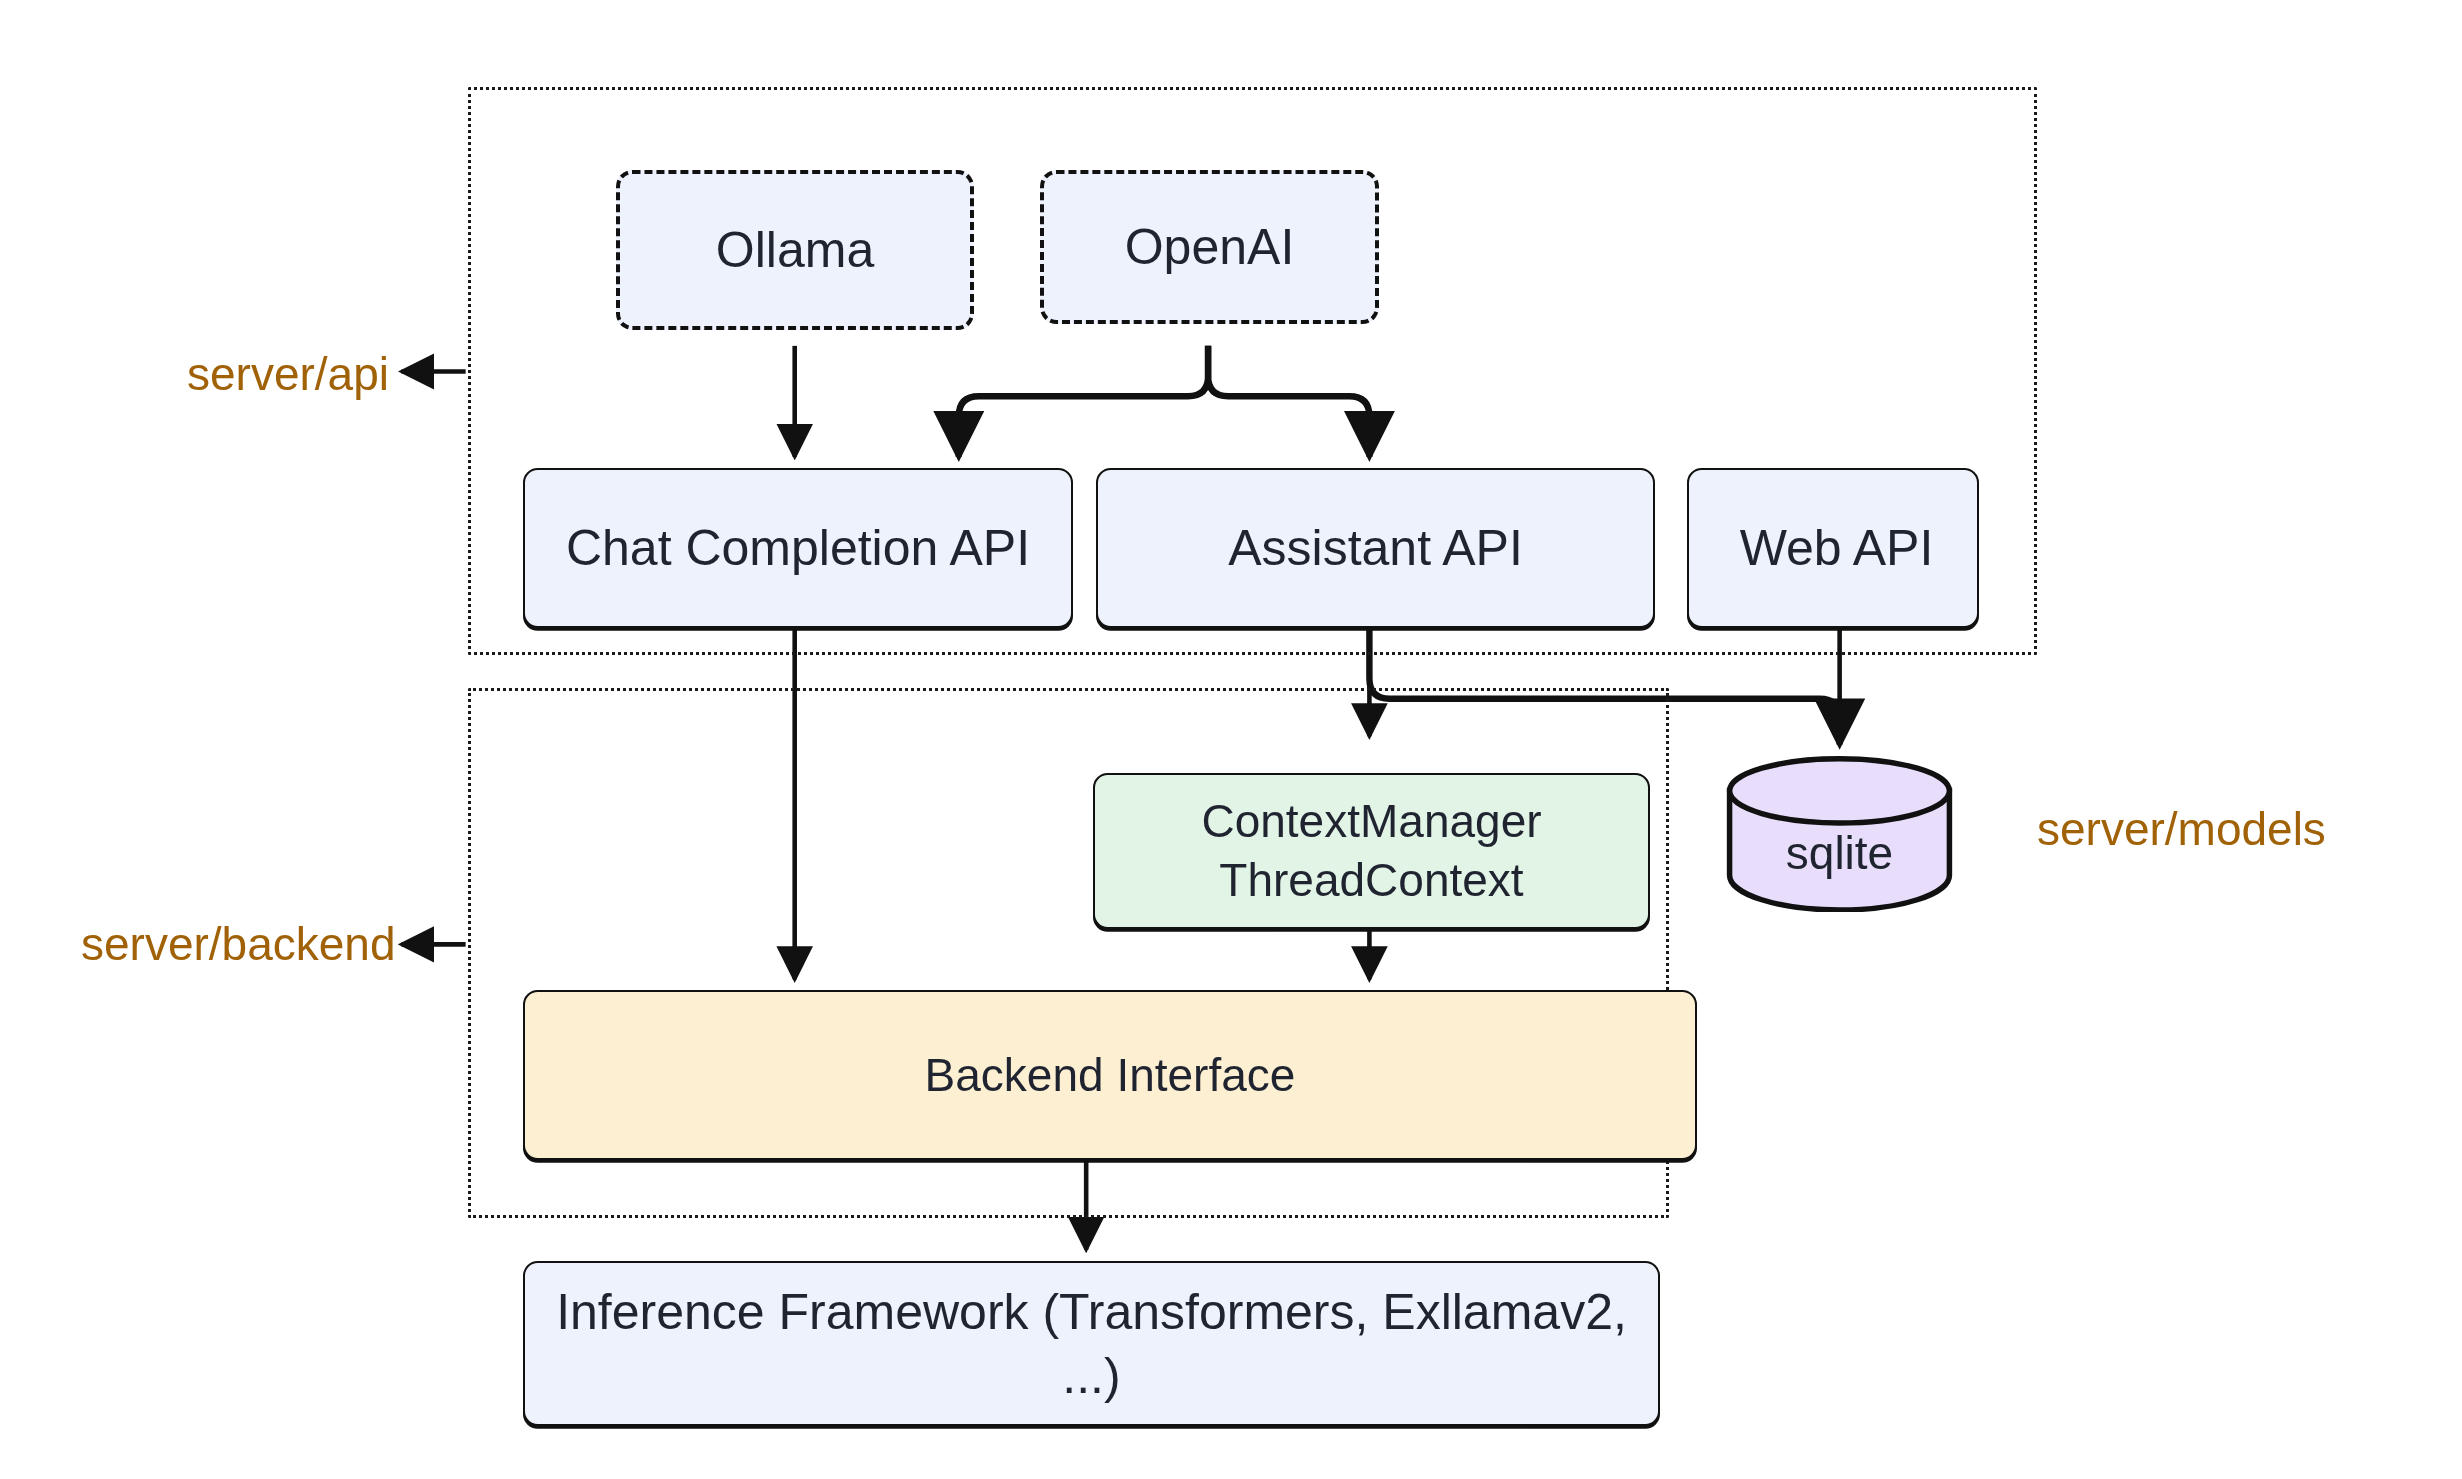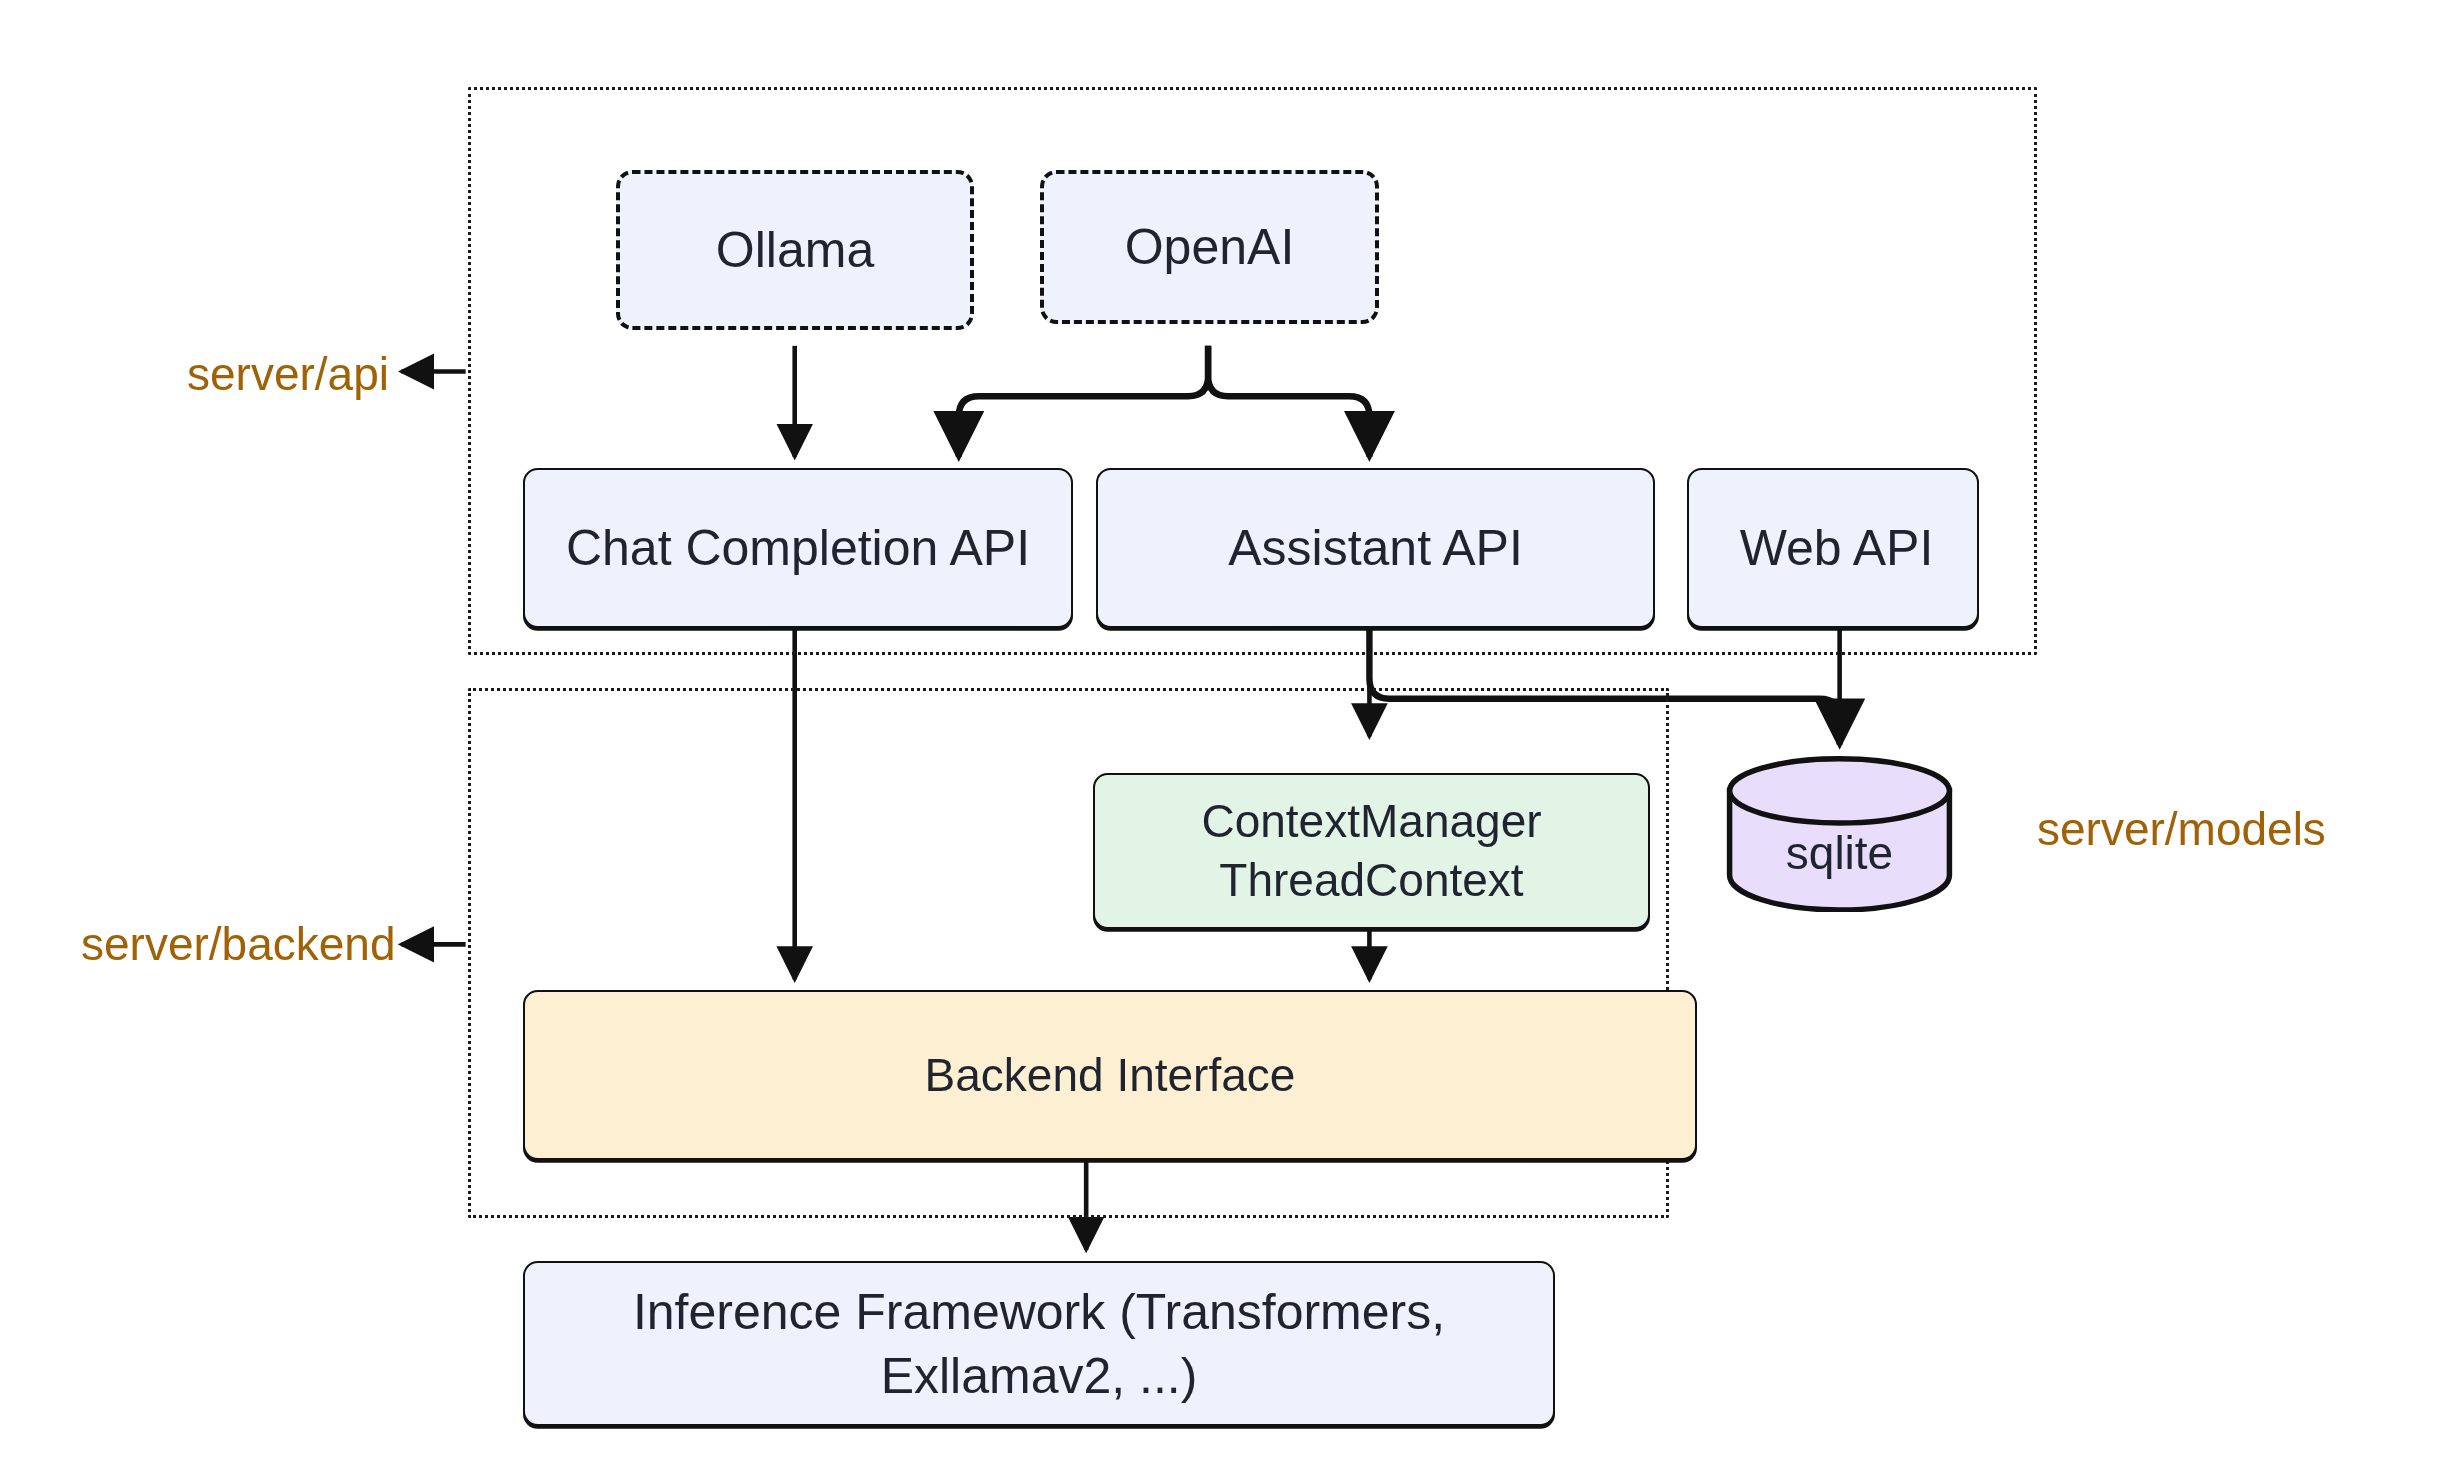--- a/index.html
+++ b/index.html
@@ -64,21 +64,21 @@
   
   #node-ollama      { left: 616px;  top: 170px;  width: 358px; height: 160px; font-size: 50px; }
   #node-openai      { left: 1040px; top: 170px;  width: 339px; height: 154px; font-size: 50px; }
   #node-chat-api    { left: 523px;  top: 468px;  width: 550px; height: 160px; font-size: 50px; }
   #node-assistant   { left: 1096px; top: 468px;  width: 559px; height: 160px; font-size: 50px; }
   #node-web-api     { left: 1687px; top: 468px;  width: 292px; height: 160px; font-size: 50px; padding-left: 7px; }
   #node-context     { left: 1093px; top: 747px;  width: 557px; height: 156px;
                       font-size: 46px; background: #e2f4e6; margin-top: 26px; }
   #node-backend-if  { left: 523px;  top: 990px; width: 1174px; height: 170px;
                       font-size: 46px; background: #fdf0d2; }
-  #node-inference   { left: 523px;  top: 1261px; width: 1032px; height: 165px;
+  #node-inference   { left: 523px;  top: 1261px; width: 1137px; height: 165px;
                       font-size: 50px; }
 
   
   #node-sqlite {
     position: absolute;
     left: 1725px;
     top: 754px;
     width: 229px;
     height: 158px;
   }

